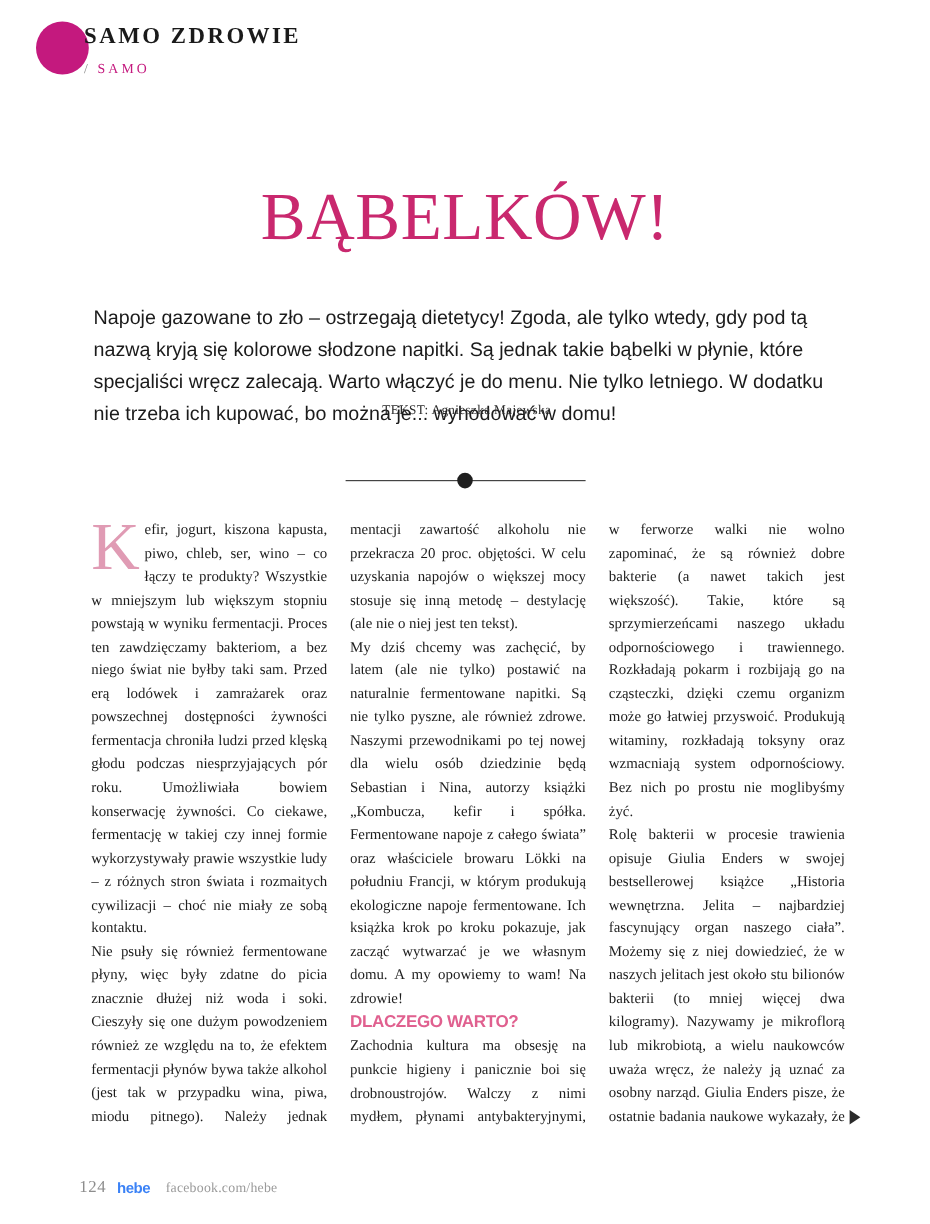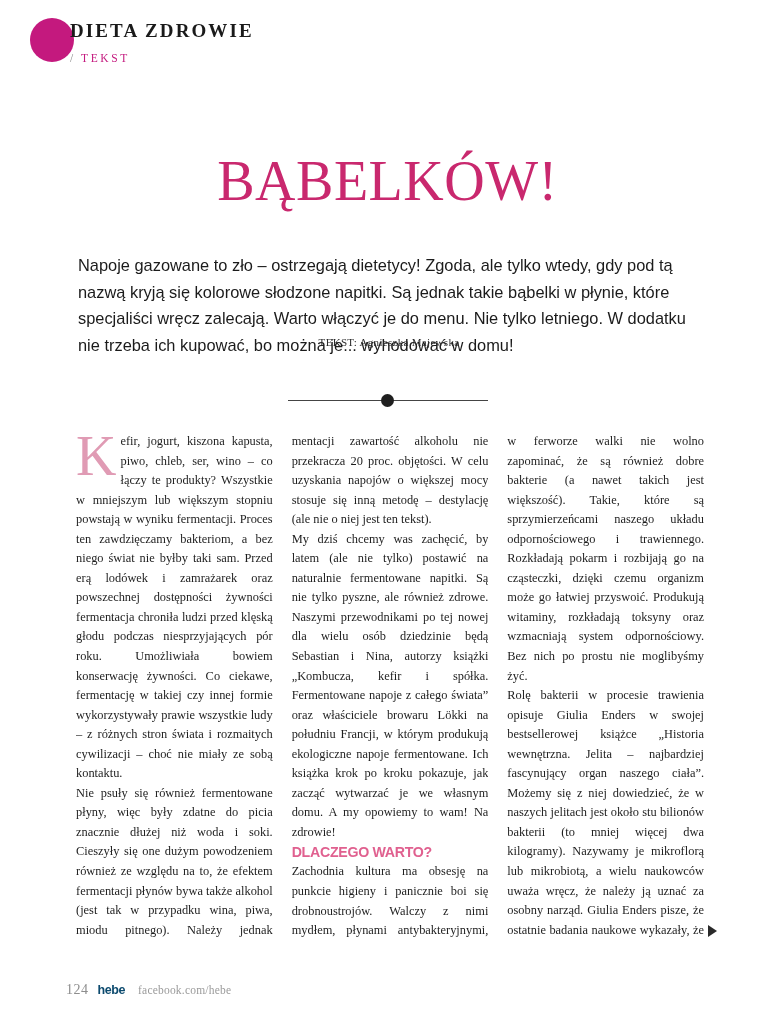--- a/index.html
+++ b/index.html
@@ -194,41 +194,41 @@
   .footer .pageno {
     font-family: "Liberation Serif", "DejaVu Serif", serif;
     font-size: 14px;
     color: #8d8d8d;
     letter-spacing: 0.5px;
   }
   .footer .hebe {
     font-family: "Liberation Sans", "DejaVu Sans", sans-serif;
     font-weight: bold;
     font-size: 12.5px;
-    color: #0c4a6e;
+    color: #3b82f6;
     letter-spacing: -0.4px;
   }
   .footer .fb {
     font-family: "Liberation Serif", "DejaVu Serif", serif;
     font-size: 11.5px;
     color: #9a9a9a;
     letter-spacing: 0.2px;
     margin-left: 4px;
   }
 </style>
 </head>
 <body>
 
 <div class="page">
 
   <div class="masthead">
     <div class="brand-dot"></div>
     <div class="masthead-text">
-      <div class="section-title">DIETA ZDROWIE</div>
-      <div class="section-sub"><span class="slash">/</span> <span>TEKST</span></div>
+      <div class="section-title">SAMO ZDROWIE</div>
+      <div class="section-sub"><span class="slash">/</span> <span>SAMO</span></div>
     </div>
   </div>
 
   <h1 class="headline">
     <span class="l2">BĄBELKÓW!</span>
   </h1>
 
   <div class="lead">Napoje gazowane to zło – ostrzegają dietetycy! Zgoda, ale tylko wtedy, gdy pod tą nazwą kryją się kolorowe słodzone napitki. Są jednak takie bąbelki w płynie, które specjaliści wręcz zalecają. Warto włączyć je do menu. Nie tylko letniego. W dodatku nie trzeba ich kupować, bo można je... wyhodować w domu!</div>
   <div class="byline">TEKST: Agnieszka Majewska</div>
 

